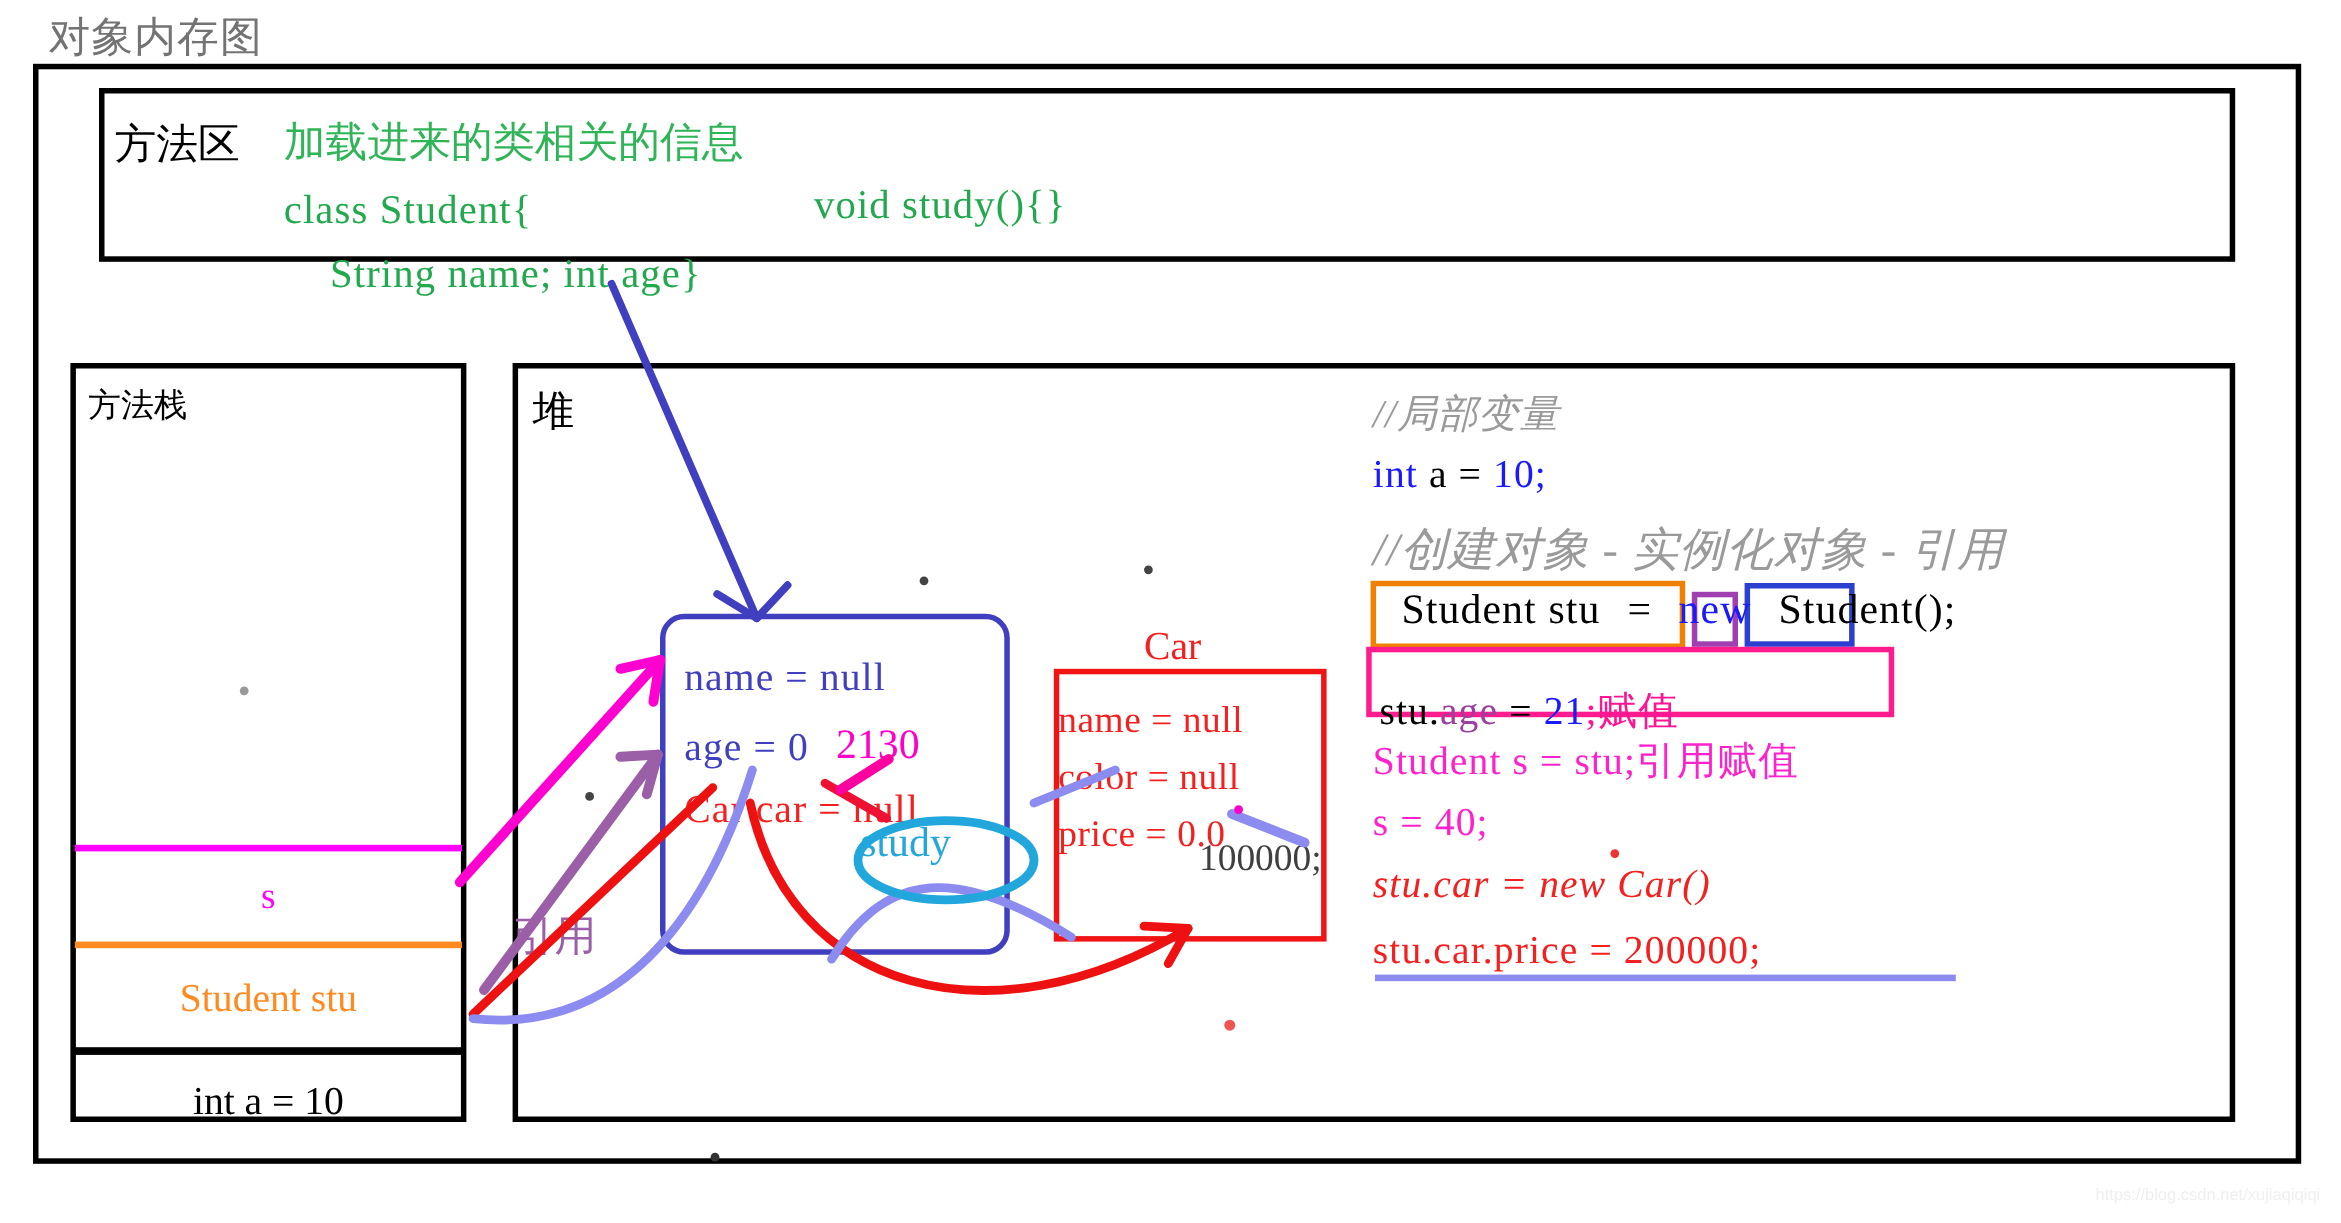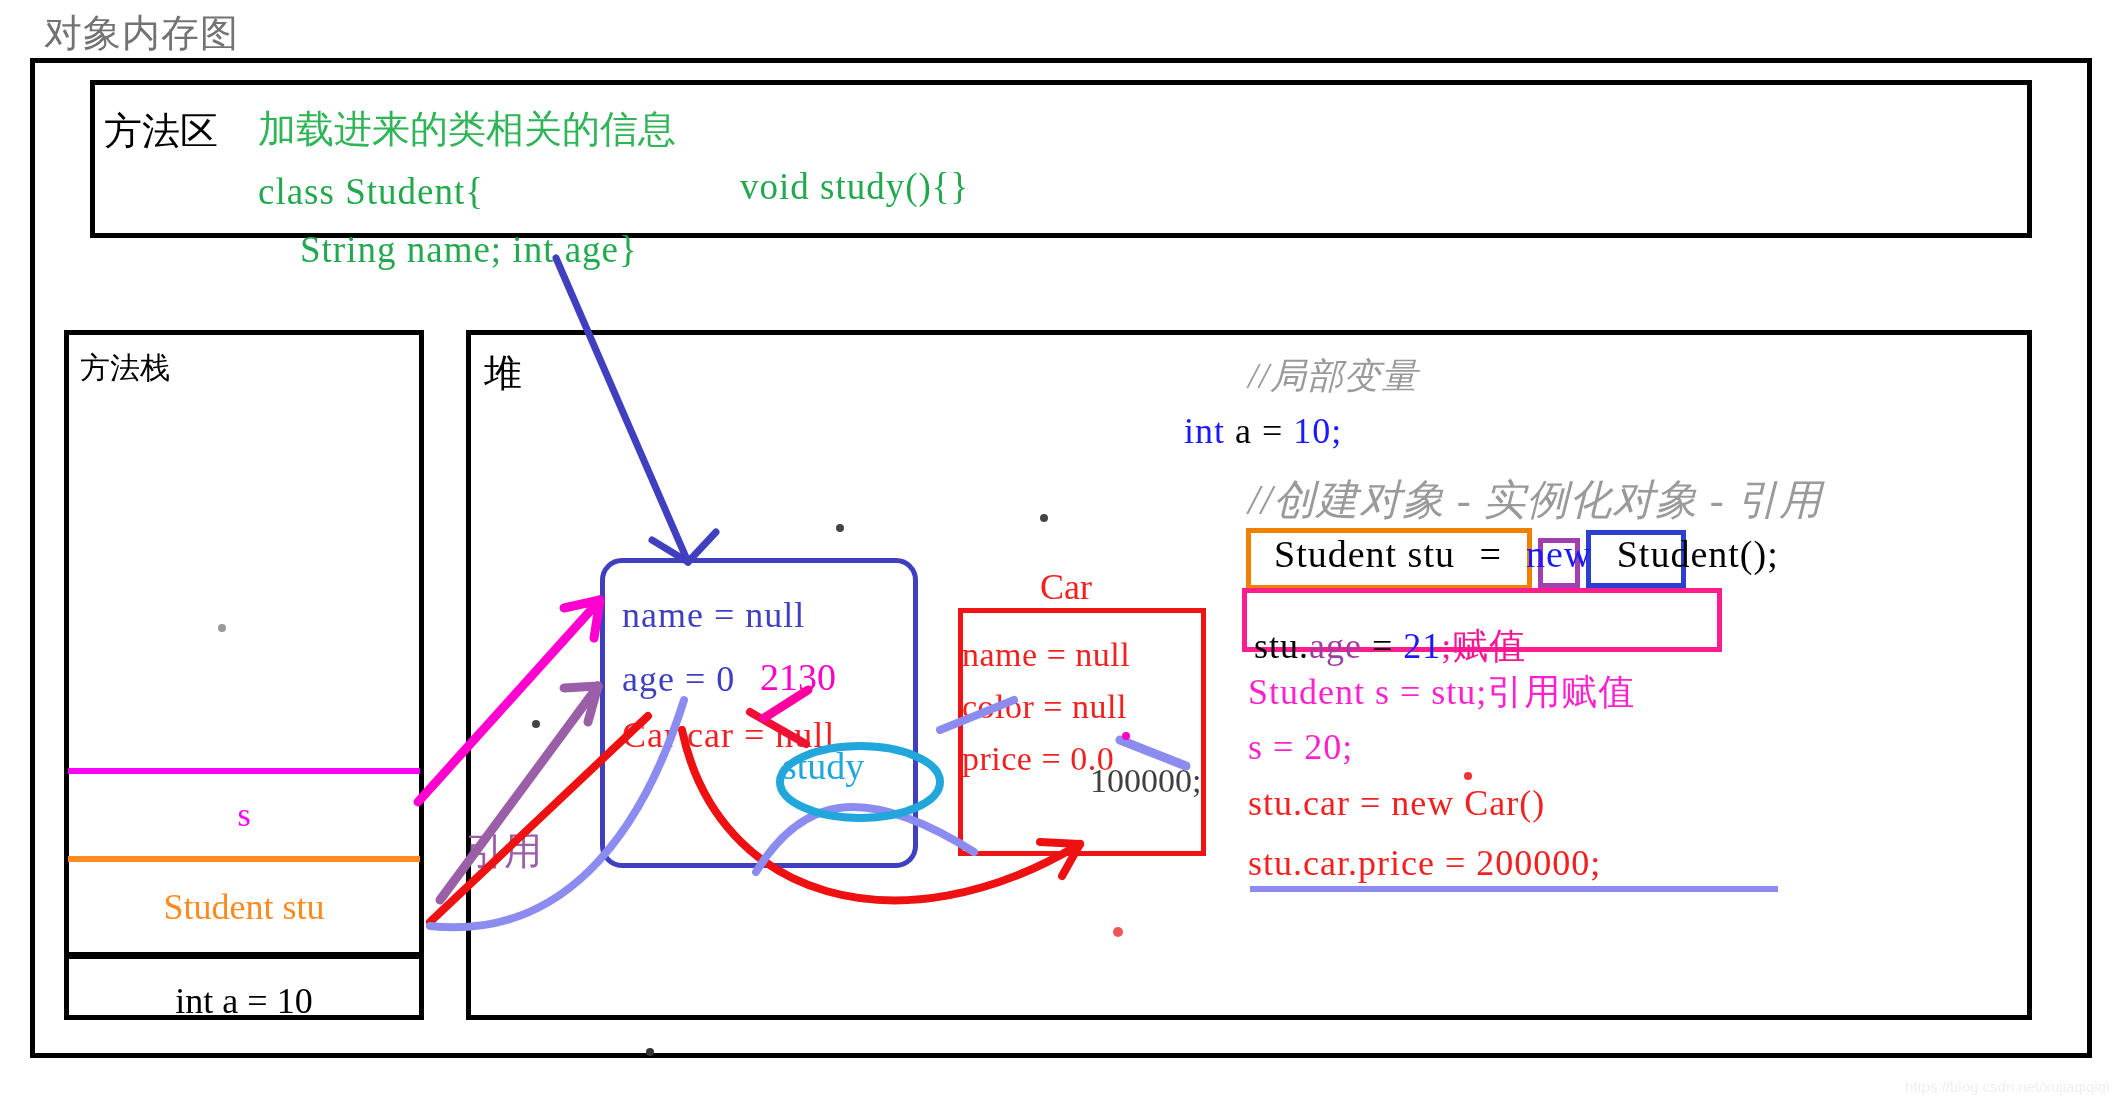--- a/index.html
+++ b/index.html
@@ -140,30 +140,30 @@
   }
 
   
   .code-line {
     position: absolute; white-space: pre; letter-spacing: 1px;
   }
   #cl-comment1 {
     left: 1248px; top: 352px; font-size: 36px; color: #9a9a9a;
     font-style: italic; font-family: "Liberation Serif", serif;
   }
-  #cl-int-a { left: 1184px; top: 410px; font-size: 36px; }
+  #cl-int-a { left: 1248px; top: 410px; font-size: 36px; }
   #cl-comment2 {
     left: 1248px; top: 472px; font-size: 42px; color: #9a9a9a;
     font-style: italic; font-family: "Liberation Serif", serif;
   }
   #cl-new-student { left: 1250px; top: 532px; font-size: 38px; margin-left: 24px; }
   #cl-stu-age { left: 1254px; top: 594px; font-size: 36px; margin-top: 28px; }
   #cl-student-s { left: 1248px; top: 668px; font-size: 36px; color: #ff22cc; }
   #cl-s-30 { left: 1248px; top: 726px; font-size: 36px; color: #ff22cc; }
-  #cl-stu-car { left: 1248px; top: 782px; font-size: 36px; color: #f42020; }
+  #cl-stu-car { left: 1248px; top: 782px; font-size: 36px; color: #f42020; font-style: italic; }
   #cl-stu-car-price { left: 1248px; top: 842px; font-size: 36px; color: #f42020; }
 
   .kw-blue { color: #1a1aff; }
   .tok-black { color: #000; }
   .tok-purple { color: #9b3fa0; }
   .tok-pink { color: #ff1493; }
 
   
   #box-student-stu {
     position: absolute; left: 1246px; top: 528px;
@@ -254,21 +254,21 @@
 
 <div id="box-student-stu"></div>
 <div id="box-equals"></div>
 <div id="box-new"></div>
 <div id="cl-new-student" class="code-line serif"><span class="tok-black">Student stu </span><span class="tok-black" style="padding:0 16px 0 14px">=</span><span class="kw-blue" style="padding:0 14px 0 8px">new</span><span class="tok-black"> Student();</span></div>
 
 <div id="box-stu-age"></div>
 <div id="cl-stu-age" class="code-line serif"><span class="tok-black">stu.</span><span class="tok-purple">age</span><span class="tok-black"> = </span><span class="kw-blue">21</span><span class="tok-pink">;</span><span class="tok-pink">赋值</span></div>
 
 <div id="cl-student-s" class="code-line serif">Student s = stu;引用赋值</div>
-<div id="cl-s-30" class="code-line serif">s = 20;</div>
+<div id="cl-s-30" class="code-line serif">s = 40;</div>
 <div id="cl-stu-car" class="code-line serif">stu.car = new Car()</div>
 <div id="cl-stu-car-price" class="code-line serif">stu.car.price = 200000;</div>
 <div id="underline-price"></div>
 
 <div id="ref-label" class="sans">引用</div>
 
 <svg id="svg-overlay" viewBox="0 0 2128 1112">
 
   <g>
     <path d="M 556 258 L 688 562" stroke="#3f3fc0" stroke-width="7" fill="none" stroke-linecap="round"></path>

